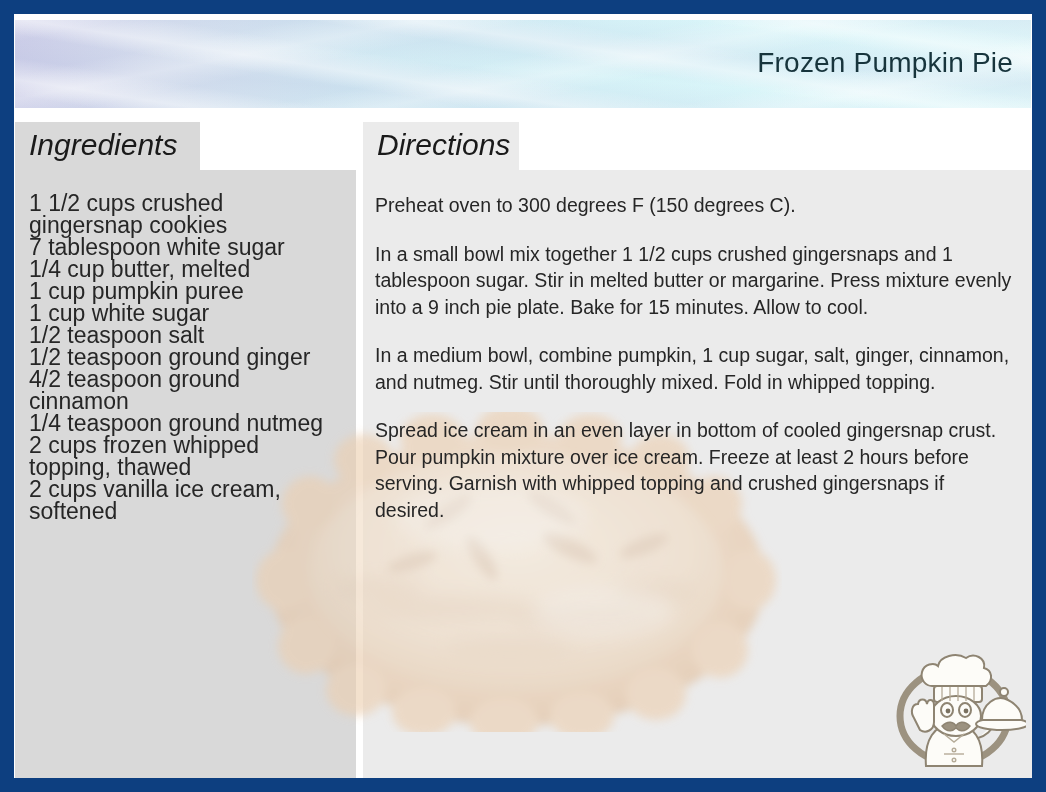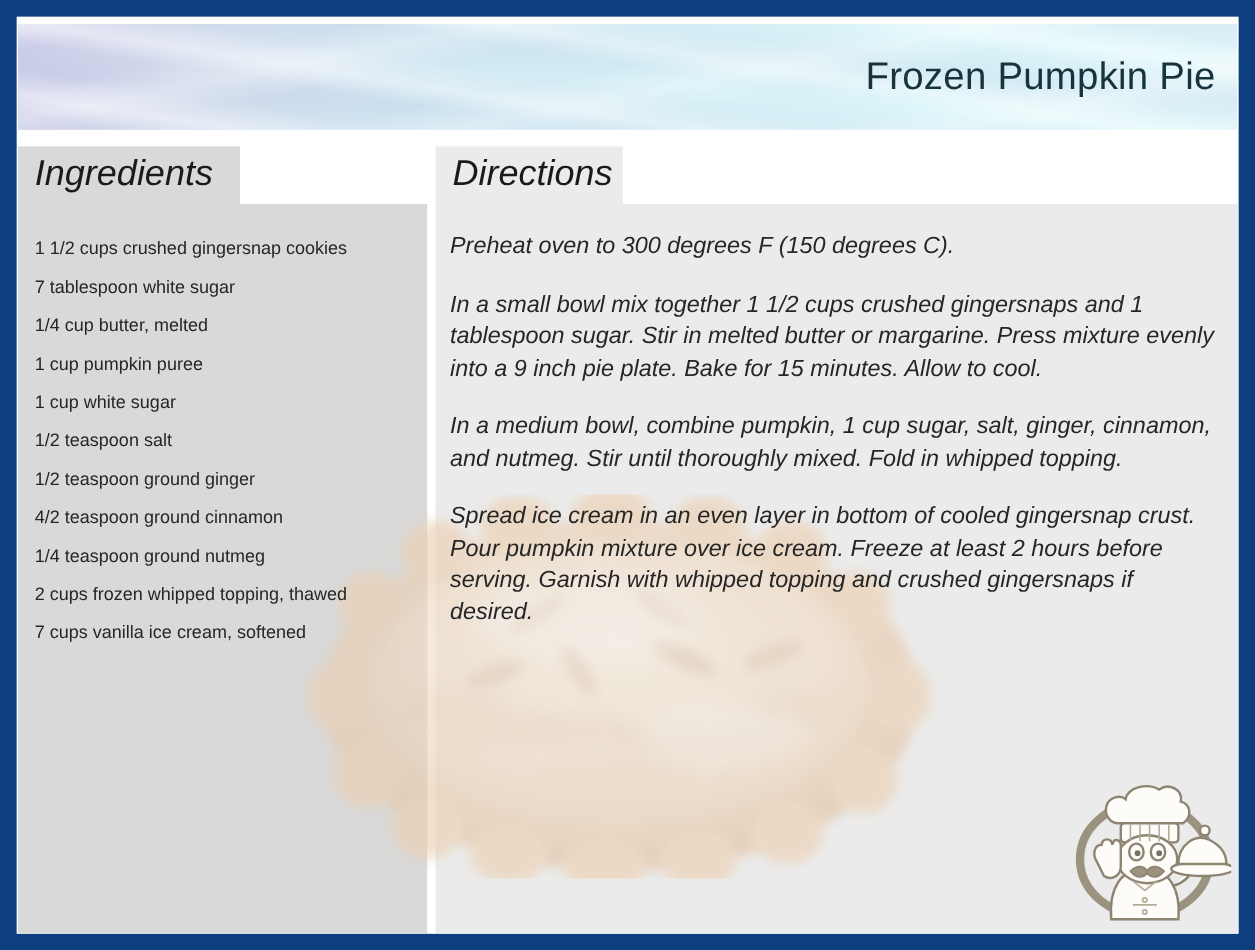--- a/index.html
+++ b/index.html
@@ -80,21 +80,21 @@
       repeating-linear-gradient(5deg,
         rgba(174,186,220,0.0) 0px,
         rgba(174,186,220,0.18) 30px,
         rgba(174,186,220,0.0) 64px);
   }
   .banner-title {
     position: absolute;
     right: 18px;
     top: 50%;
     transform: translateY(-52%);
-    font-size: 32px;
+    font-size: 28px;
     color: #17343c;
     letter-spacing: 0.2px;
     white-space: nowrap;
   }
 
   
   .section-tab {
     position: absolute;
     background: #d9d9d9;
     height: 48px;
@@ -116,22 +116,22 @@
     position: absolute;
     overflow: hidden;
   }
   .panel.ingredients { background: #d9d9d9; }
   .panel.directions  { background: #ebebeb; }
 
   .panel-body {
     position: relative;
     z-index: 3;
     padding: 22px 17px 12px 14px;
-    font-size: 15px;
-    line-height: 32px;
+    font-size: 23px;
+    line-height: 22px;
     color: #262626;
   }
   .panel.directions .panel-body {
     padding: 22px 18px 12px 12px;
     font-size: 19.5px;
     line-height: 26.5px;
   }
 
   .ing-line { white-space: normal; }
 
@@ -189,29 +189,29 @@
         <div class="ing-line">1 1/2 cups crushed gingersnap cookies</div>
         <div class="ing-line">7 tablespoon white sugar</div>
         <div class="ing-line">1/4 cup butter, melted</div>
         <div class="ing-line">1 cup pumpkin puree</div>
         <div class="ing-line">1 cup white sugar</div>
         <div class="ing-line">1/2 teaspoon salt</div>
         <div class="ing-line">1/2 teaspoon ground ginger</div>
         <div class="ing-line">4/2 teaspoon ground cinnamon</div>
         <div class="ing-line">1/4 teaspoon ground nutmeg</div>
         <div class="ing-line">2 cups frozen whipped topping, thawed</div>
-        <div class="ing-line">7 cups vanilla ice cream, softened</div>
+        <div class="ing-line">2 cups vanilla ice cream, softened</div>
       </div>
     </div>
 
     <div class="section-tab dir" style="left:349px; top:108px; width:156px;text-align:right;">
       <div class="section-tab-label">Directions</div>
     </div>
 
-    <div class="panel directions" style="left:349px; top:156px; width:669px; height:608px;font-style:italic;">
+    <div class="panel directions" style="left:349px; top:156px; width:669px; height:608px;">
       <div class="panel-body">
         <p class="dir-para">Preheat oven to 300 degrees F (150 degrees C).</p>
         <p class="dir-para">In a small bowl mix together 1 1/2 cups crushed gingersnaps and 1 tablespoon sugar. Stir in melted butter or margarine. Press mixture evenly into a 9 inch pie plate. Bake for 15 minutes. Allow to cool.</p>
         <p class="dir-para">In a medium bowl, combine pumpkin, 1 cup sugar, salt, ginger, cinnamon, and nutmeg. Stir until thoroughly mixed. Fold in whipped topping.</p>
         <p class="dir-para">Spread ice cream in an even layer in bottom of cooled gingersnap crust. Pour pumpkin mixture over ice cream. Freeze at least 2 hours before serving. Garnish with whipped topping and crushed gingersnaps if desired.</p>
       </div>
     </div>
 
     <div class="pie-wrap">
       <svg viewBox="0 0 530 320" xmlns="http://www.w3.org/2000/svg">

